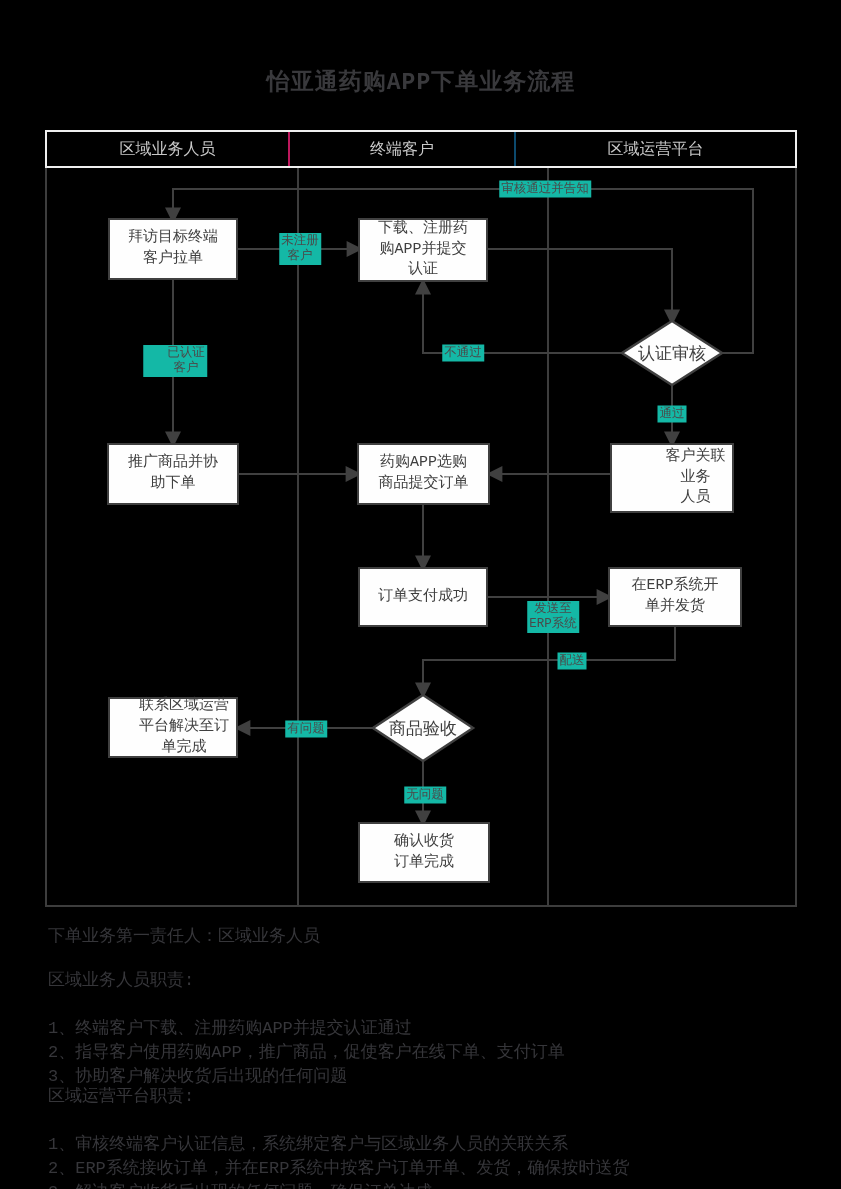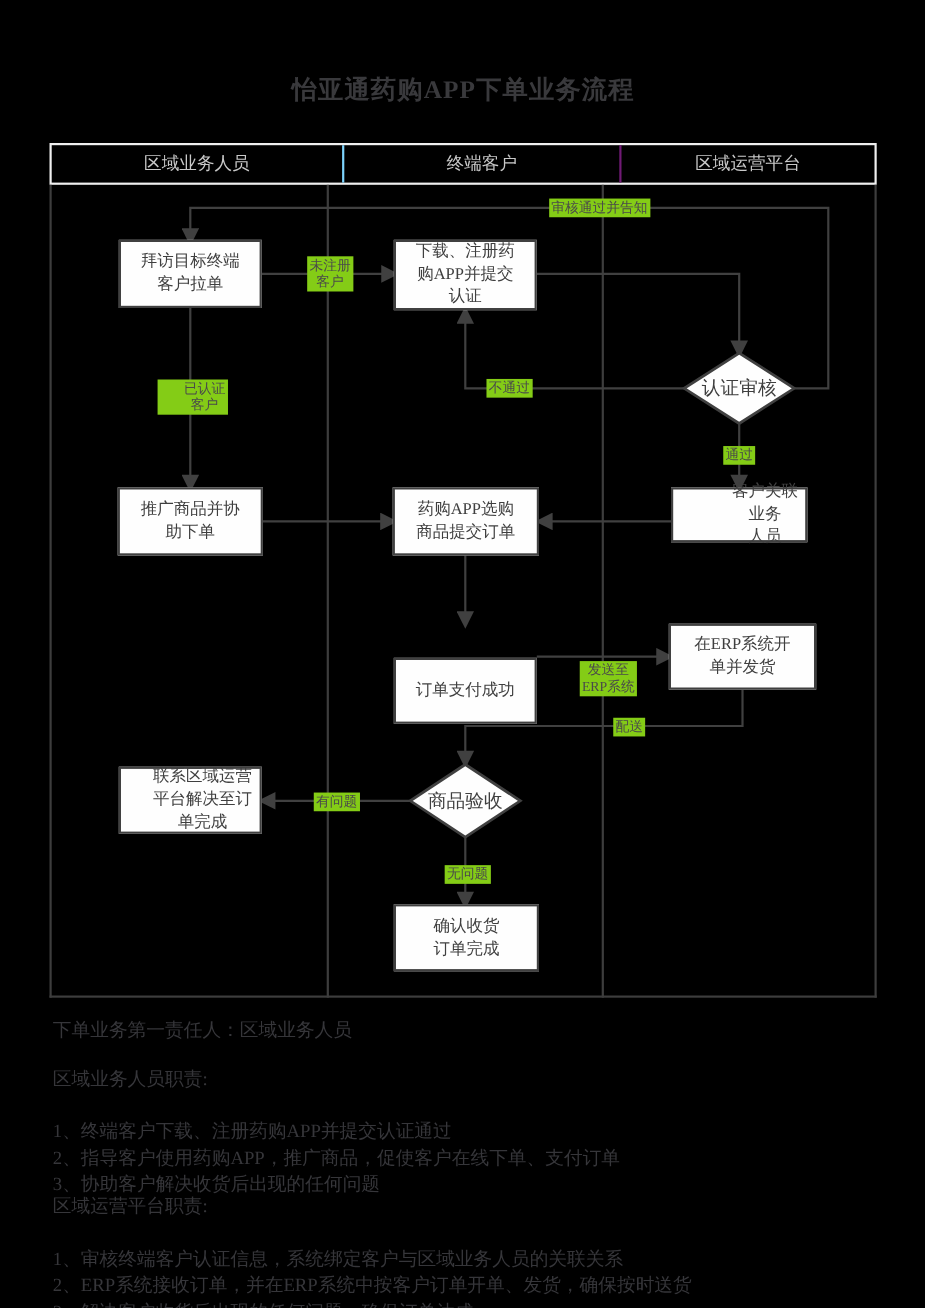--- a/index.html
+++ b/index.html
@@ -1,56 +1,56 @@
 <!DOCTYPE html>
 <html><head>
 <meta charset="utf-8">
 <style>
   html,body{margin:0;padding:0;background:#000;}
   .stage{position:relative;width:841px;height:1189px;background:#000;overflow:hidden;
-         font-family:Liberation Serif, serif;}
+         font-family:Liberation Mono, monospace;}
   .title{position:absolute;left:45px;top:66px;width:752px;text-align:center;
          font-size:23px;font-weight:bold;color:#39393c;letter-spacing:1px;}
   
   .lane-header{position:absolute;left:45px;top:130px;width:752px;height:38px;
          display:flex;border:2px solid #efefef;box-sizing:border-box;}
   .lane-cell{display:flex;align-items:center;justify-content:center;
          color:#c9c9c9;font-size:16px;box-sizing:border-box;}
-  .lane-cell.c1{width:266px;border-right:2px solid #7dd3fc;}
-  .lane-cell.c2{width:252px;border-right:2px solid #701a75;}
+  .lane-cell.c1{width:243px;border-right:2px solid #be185d;}
+  .lane-cell.c2{width:226px;border-right:2px solid #0c4a6e;}
   .lane-cell.c3{flex:1;}
   .body-frame{position:absolute;left:45px;top:168px;width:752px;height:739px;
          border:2px solid #3d3d3d;border-top:none;box-sizing:border-box;}
   .lane-divider{position:absolute;top:168px;width:2px;height:739px;background:#3d3d3d;}
   .lane-divider.d1{left:297px;}
   .lane-divider.d2{left:547px;}
   
   .wires{position:absolute;left:0;top:0;width:841px;height:1189px;z-index:2;}
   
   .node{position:absolute;z-index:3;background:#fefefe;border:2px solid #404040;
         box-sizing:border-box;display:flex;align-items:center;justify-content:center;
         text-align:center;color:#3f3f3f;font-size:15px;line-height:1.38;
         white-space:pre-line;}
   .n-visit{left:108px;top:218px;width:130px;height:62px;}
   .n-download{left:358px;top:218px;width:130px;height:64px;}
   .n-promote{left:107px;top:443px;width:132px;height:62px;}
   .n-app-order{left:357px;top:443px;width:133px;height:62px;}
-  .n-bind{left:610px;top:443px;width:124px;height:50px;padding-left:47px;}
-  .n-paid{left:358px;top:567px;width:130px;height:60px;margin-top:31px;}
+  .n-bind{left:610px;top:443px;width:124px;height:70px;padding-left:47px;}
+  .n-paid{left:358px;top:567px;width:130px;height:60px;}
   .n-erp{left:608px;top:567px;width:134px;height:60px;}
   .n-contact{left:108px;top:697px;width:130px;height:61px;padding-left:22px;}
   .n-confirm{left:358px;top:822px;width:132px;height:61px;}
   
   .diamond-label{position:absolute;z-index:3;color:#3f3f3f;font-size:17px;
         transform:translate(-50%,-50%);white-space:nowrap;}
   .dl-cert{left:672px;top:353px;}
   .dl-accept{left:423px;top:728px;}
   
   .chip{position:absolute;z-index:4;transform:translate(-50%,-50%);
-        background:#84cc16;color:#4a4a4a;font-size:12.5px;line-height:1.2;
+        background:#14b8a6;color:#4a4a4a;font-size:12.5px;line-height:1.2;
         padding:1px 2px;text-align:center;white-space:pre-line;}
   .ch-unreg{left:300px;top:249px;}
   .ch-cert{left:175px;top:361px;padding-left:24px;}
   .ch-notify{left:545px;top:189px;}
   .ch-nopass{left:463px;top:353px;}
   .ch-pass{left:672px;top:414px;}
   .ch-erp{left:553px;top:597px;margin-top:20px;}
   .ch-deliv{left:572px;top:661px;}
   .ch-problem{left:306px;top:729px;}
   .ch-noproblem{left:425px;top:795px;}

